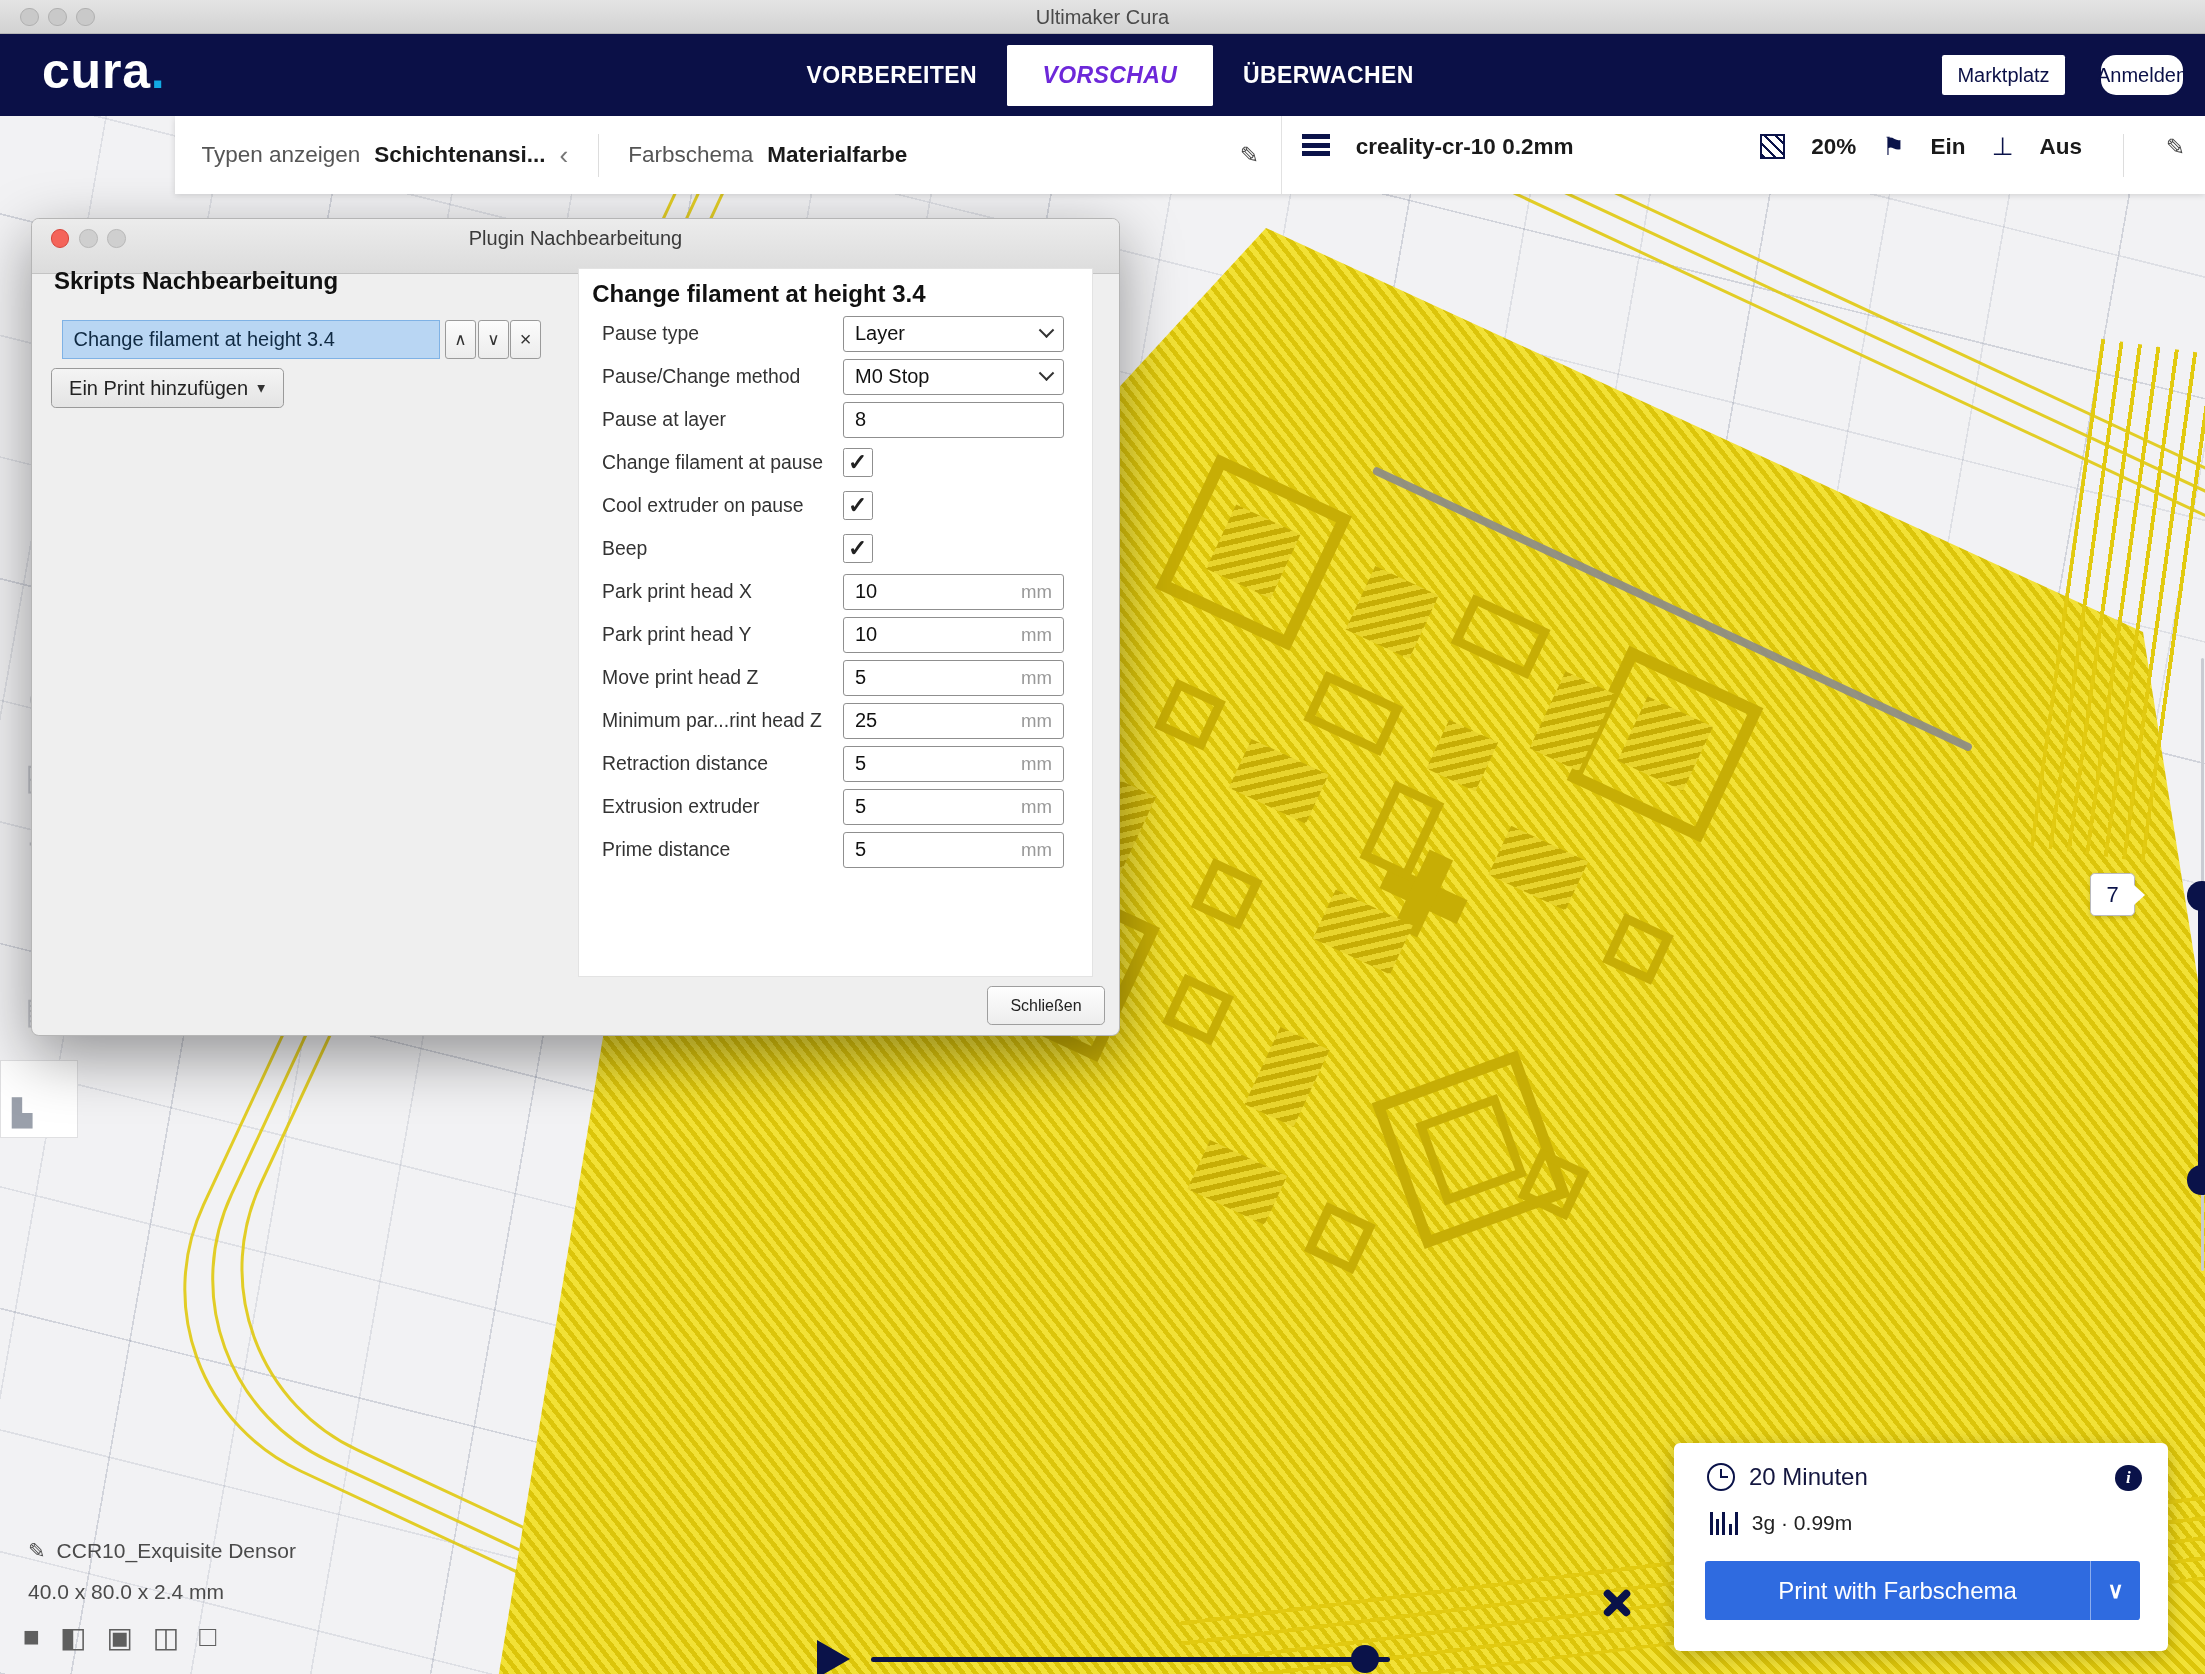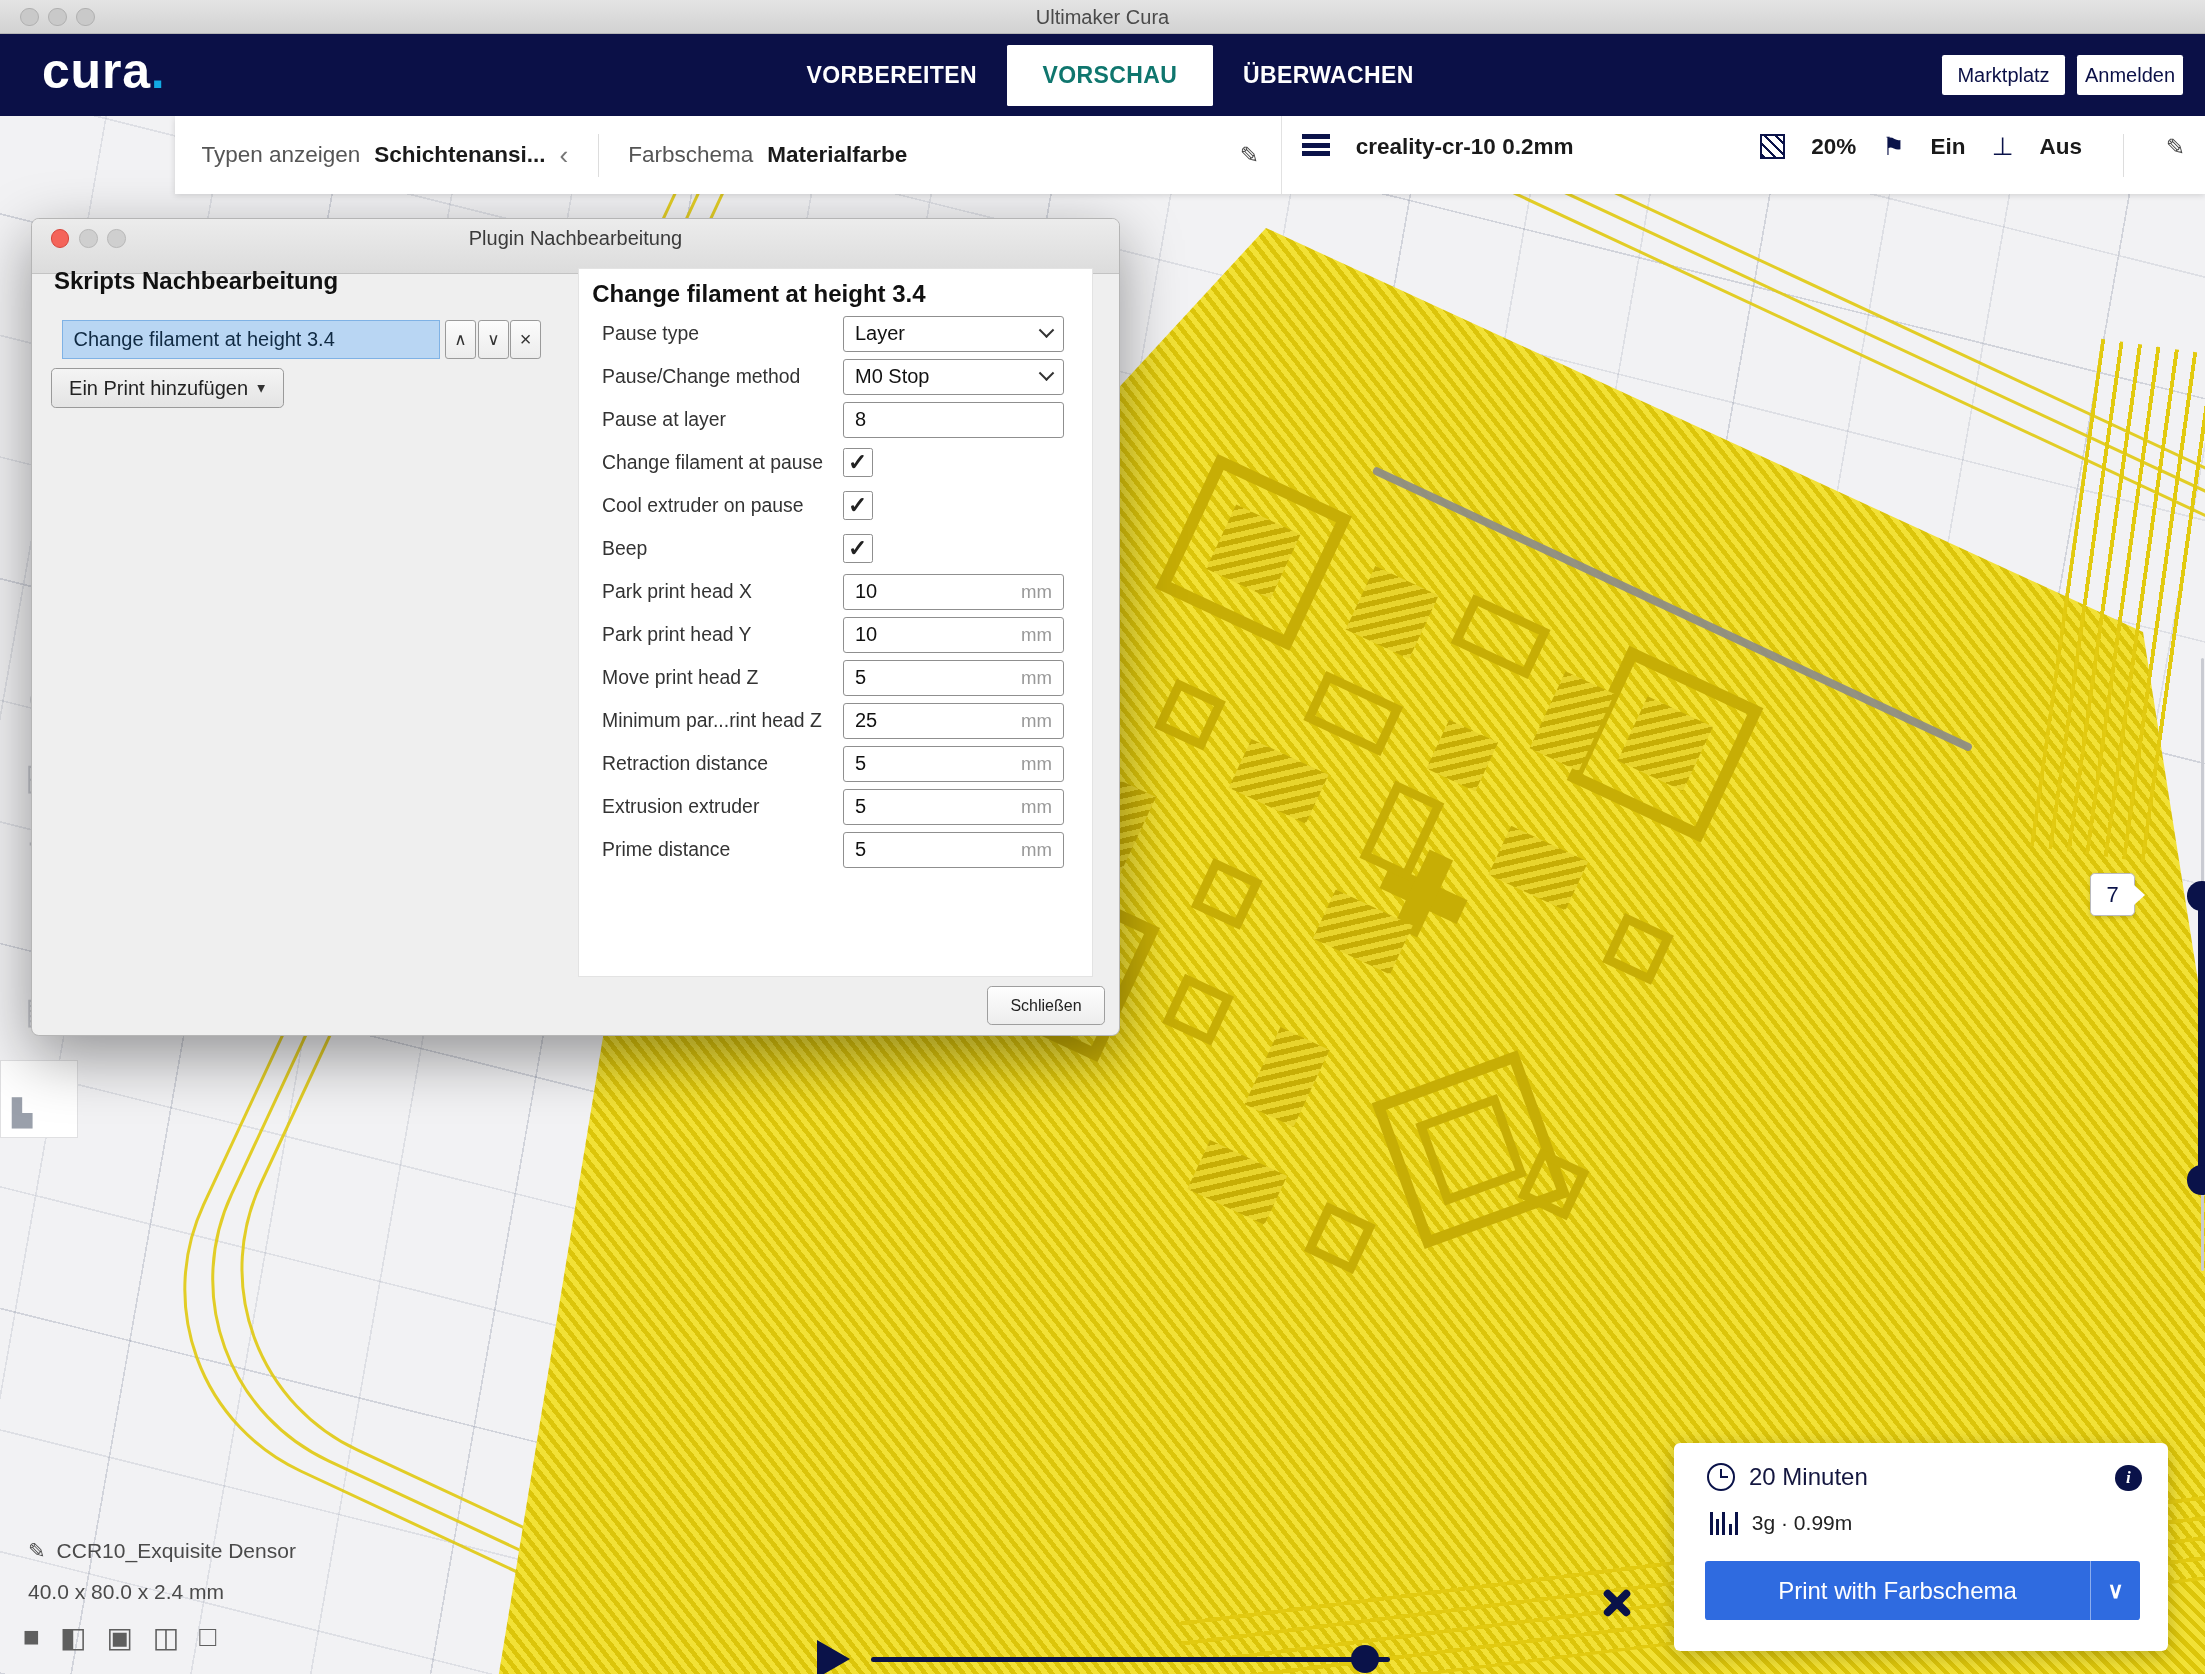--- a/index.html
+++ b/index.html
@@ -22,25 +22,25 @@
     background:#c9c9c9;border:0.8px solid #b0b0b0;}
   .tl.l1{left:20px}.tl.l2{left:48px}.tl.l3{left:76px}
 
   
   #header{position:absolute;left:0;top:34px;width:2205px;height:82px;background:#0b1047;z-index:55;}
   #logo{position:absolute;left:42px;top:7.8px;font-size:50px;font-weight:bold;color:#fff;letter-spacing:0.8px;}
   #logo .dot{color:#12aae4;}
   #tabs{position:absolute;left:777px;top:0;height:82px;display:flex;align-items:center;}
   .tab{padding:0 29.5px;height:82px;display:flex;align-items:center;font-size:23px;font-weight:bold;
     color:#fff;letter-spacing:0.4px;}
-  .tab.active{background:#fff;color:#0f766e;height:61px;margin-top:0;border-radius:1.6px;padding:0 36px;}
+  .tab.active{background:#fff;color:#6d28d9;height:61px;margin-top:0;border-radius:1.6px;padding:0 36px;font-style:italic;}
   .hbtn{position:absolute;top:21px;height:40px;background:#fff;color:#0b1047;font-size:20px;
     display:flex;align-items:center;justify-content:center;border-radius:2.3px;}
   #btn-marketplace{right:140px;width:123px;}
-  #btn-signin{right:22px;width:106px;}
+  #btn-signin{right:22px;width:82px;border-radius:15px;}
 
   
   #toolbar{position:absolute;left:175px;top:116px;width:2030px;height:78px;background:#fff;
     box-shadow:0 2.3px 6.2px rgba(0,0,0,.14);display:flex;align-items:center;z-index:50;font-size:22.5px;}
   .tb-left{flex:0 0 1106px;display:flex;align-items:center;padding-left:26.4px;gap:14px;}
   .tb-label{color:#555;}
   .tb-value{color:#1a1a1a;font-weight:bold;}
   .chev{color:#777;font-size:26.4px;line-height:1;}
   .vdiv{width:0.8px;height:43px;background:#ddd;margin:0 15.5px;}
   .secdiv{width:0.8px;height:78px;background:#e2e2e2;}

